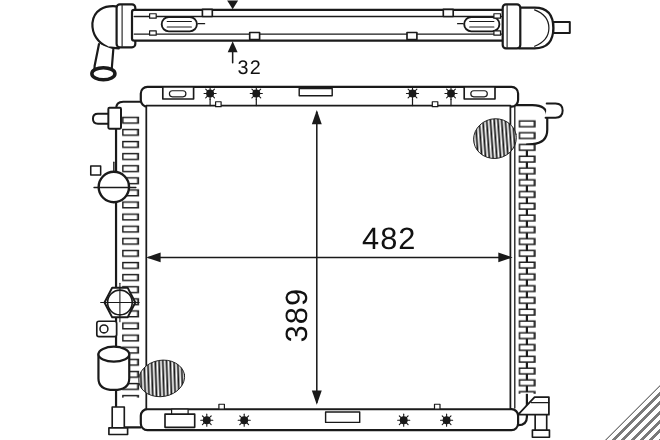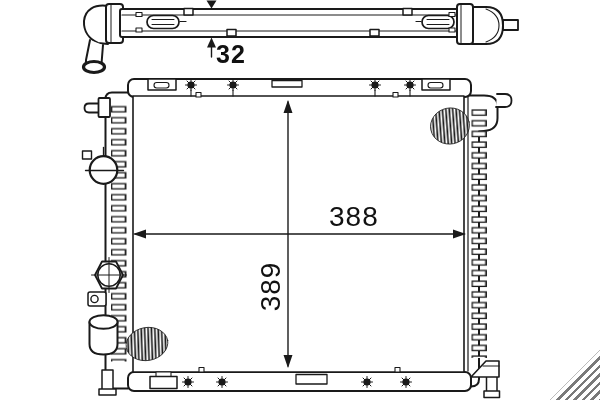--- a/index.html
+++ b/index.html
@@ -10,21 +10,21 @@
   .drawing-svg{position:absolute;left:0;top:0;}
   .dim-label{
     position:absolute;color:#111;font-family:"Liberation Sans",sans-serif;
     font-weight:400;letter-spacing:1px;line-height:1;white-space:nowrap;
   }
   .dim-width{left:329px;top:203px;font-size:28px;}
   .dim-height{
     left:240px;top:272px;width:62px;height:29px;font-size:28px;text-align:center;
     transform:rotate(-90deg);transform-origin:center;
   }
-  .dim-depth{left:216px;top:42px;font-size:25px;font-weight:bold;}
+  .dim-depth{left:216px;top:52px;font-size:18px;}
   .corner-watermark{
     position:absolute;right:0;bottom:0;width:50px;height:50px;
     clip-path:polygon(100% 0,100% 100%,0 100%);
     background:repeating-linear-gradient(135deg,#ffffff 0 3.5px,#6b6b6b 3.5px 6px);
     opacity:.9;
   }
 </style>
 </head>
 <body>
 
@@ -200,18 +200,18 @@
         <g>
           <line x1="288" y1="102" x2="288" y2="366" stroke-width="1.4"></line>
           <polygon points="288,100 283.5,113 292.5,113" fill="#1a1a1a" stroke="none"></polygon>
           <polygon points="288,368 283.5,355 292.5,355" fill="#1a1a1a" stroke="none"></polygon>
         </g>
       </g>
     </g>
   </svg>
 
   <div class="dim-label dim-depth">32</div>
-  <div class="dim-label dim-width">388</div>
+  <div class="dim-label dim-width">482</div>
   <div class="dim-label dim-height">389</div>
 
   <div class="corner-watermark"></div>
 
 </div>
 
 </body></html>

